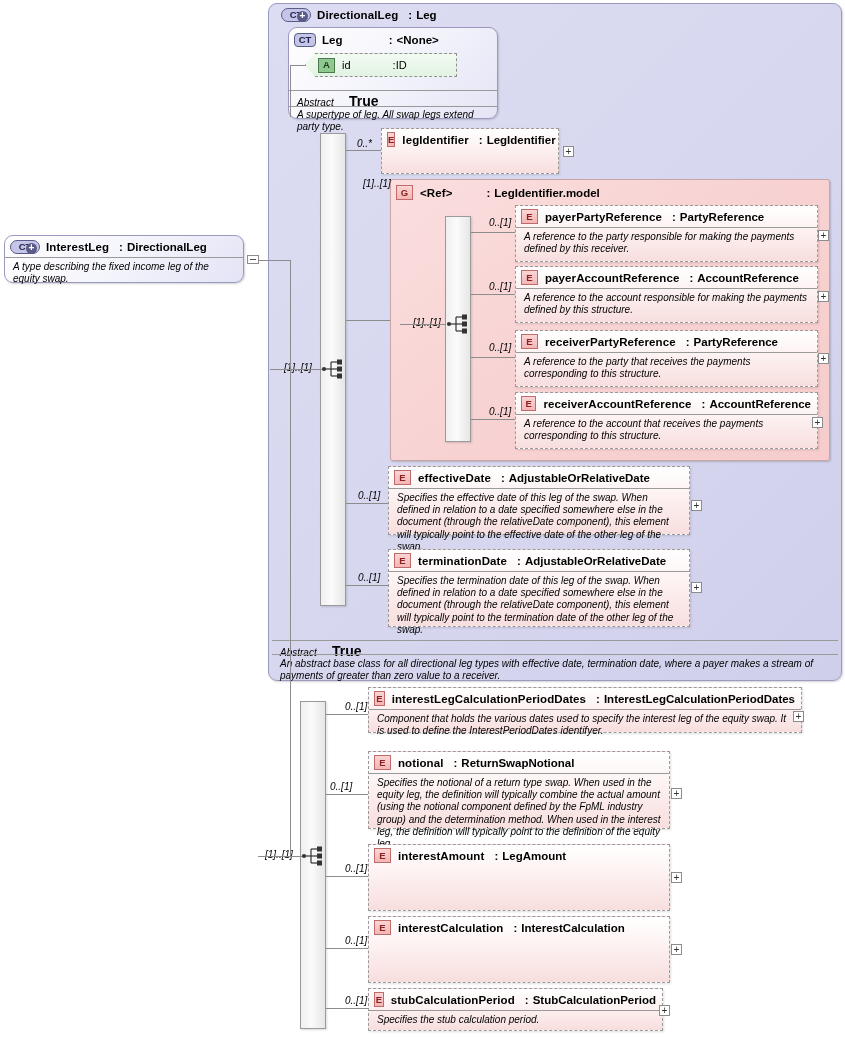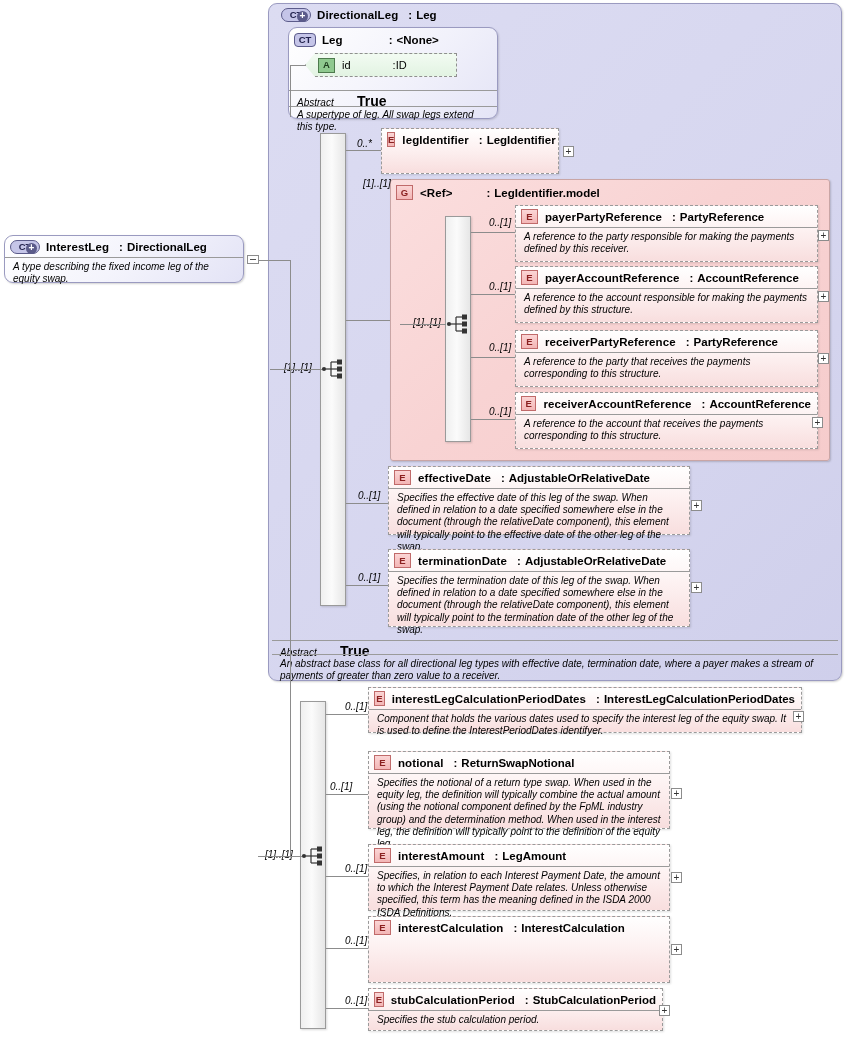--- a/index.html
+++ b/index.html
@@ -162,21 +162,20 @@
     align-items: center;
   }
 
   
   .prop-row {
     display: flex;
     align-items: baseline;
     font-size: 10px;
     border-top: 1px solid #9a9a9a;
     padding: 2px 6px 2px 8px;
-    gap: 8px;
   }
   .prop-row .pk { font-style: italic; min-width: 52px; }
   .prop-row .pv { font-weight: bold; font-size: 14px; }
 
   
   .seqbar {
     position: absolute;
     background: linear-gradient(90deg,#efefef 0%, #fbfbfb 45%, #e6e6e6 100%);
     border: 1px solid #9a9a9a;
     box-shadow: 1px 1px 2px rgba(0,0,0,.15);
@@ -250,21 +249,21 @@
   <div class="node-title" style="padding-top:5px;">
     <span class="badge badge-ct-plain">CT</span>
     <span class="tname">Leg</span>
     <span class="tsep" style="padding-left:46px;">:</span>
     <span class="ttype">&lt;None&gt;</span>
   </div>
   <div class="prop-row" style="position:absolute; left:0; right:0; top:62px;">
     <span class="pk">Abstract</span>
     <span class="pv">True</span>
   </div>
-  <div class="node-doc" style="position:absolute; left:0; right:0; top:78px; padding-top:2px;">A supertype of leg. All swap legs extend this type.</div>
+  <div class="node-doc" style="position:absolute; left:0; right:0; top:78px; padding-top:2px;">A supertype of leg. All swap legs extend party type.</div>
 </div>
 
 <div class="attr-node" style="left:305px; top:53px; width:152px; height:24px;">
   <span class="badge badge-a">A</span>
   <span class="tname">id</span>
   <span class="tsep" style="padding-left:42px;">:</span>
   <span class="ttype">ID</span>
 </div>
 
 <div class="ln lnv" style="left:290px; top:65px; height:52px;"></div>
@@ -448,21 +447,20 @@
 <div class="ln lnh" style="left:326px; top:794px; width:42px;"></div>
 <div class="tog" style="left:671px; top:788px;">+</div>
 
 <div class="node el" style="left:368px; top:844px; width:302px; height:67px;">
   <div class="node-title">
     <span class="badge badge-e">E</span>
     <span class="tname">interestAmount</span>
     <span class="tsep">:</span>
     <span class="ttype">LegAmount</span>
   </div>
-  <div class="node-doc">Specifies, in relation to each Interest Payment Date, the amount to which the Interest Payment Date relates. Unless otherwise specified, this term has the meaning defined in the ISDA 2000 ISDA Definitions.</div>
 </div>
 <div class="card" style="left:345px; top:863px;">0..[1]</div>
 <div class="ln lnh" style="left:326px; top:876px; width:42px;"></div>
 <div class="tog" style="left:671px; top:872px;">+</div>
 
 <div class="node el" style="left:368px; top:916px; width:302px; height:67px;">
   <div class="node-title">
     <span class="badge badge-e">E</span>
     <span class="tname">interestCalculation</span>
     <span class="tsep">:</span>

